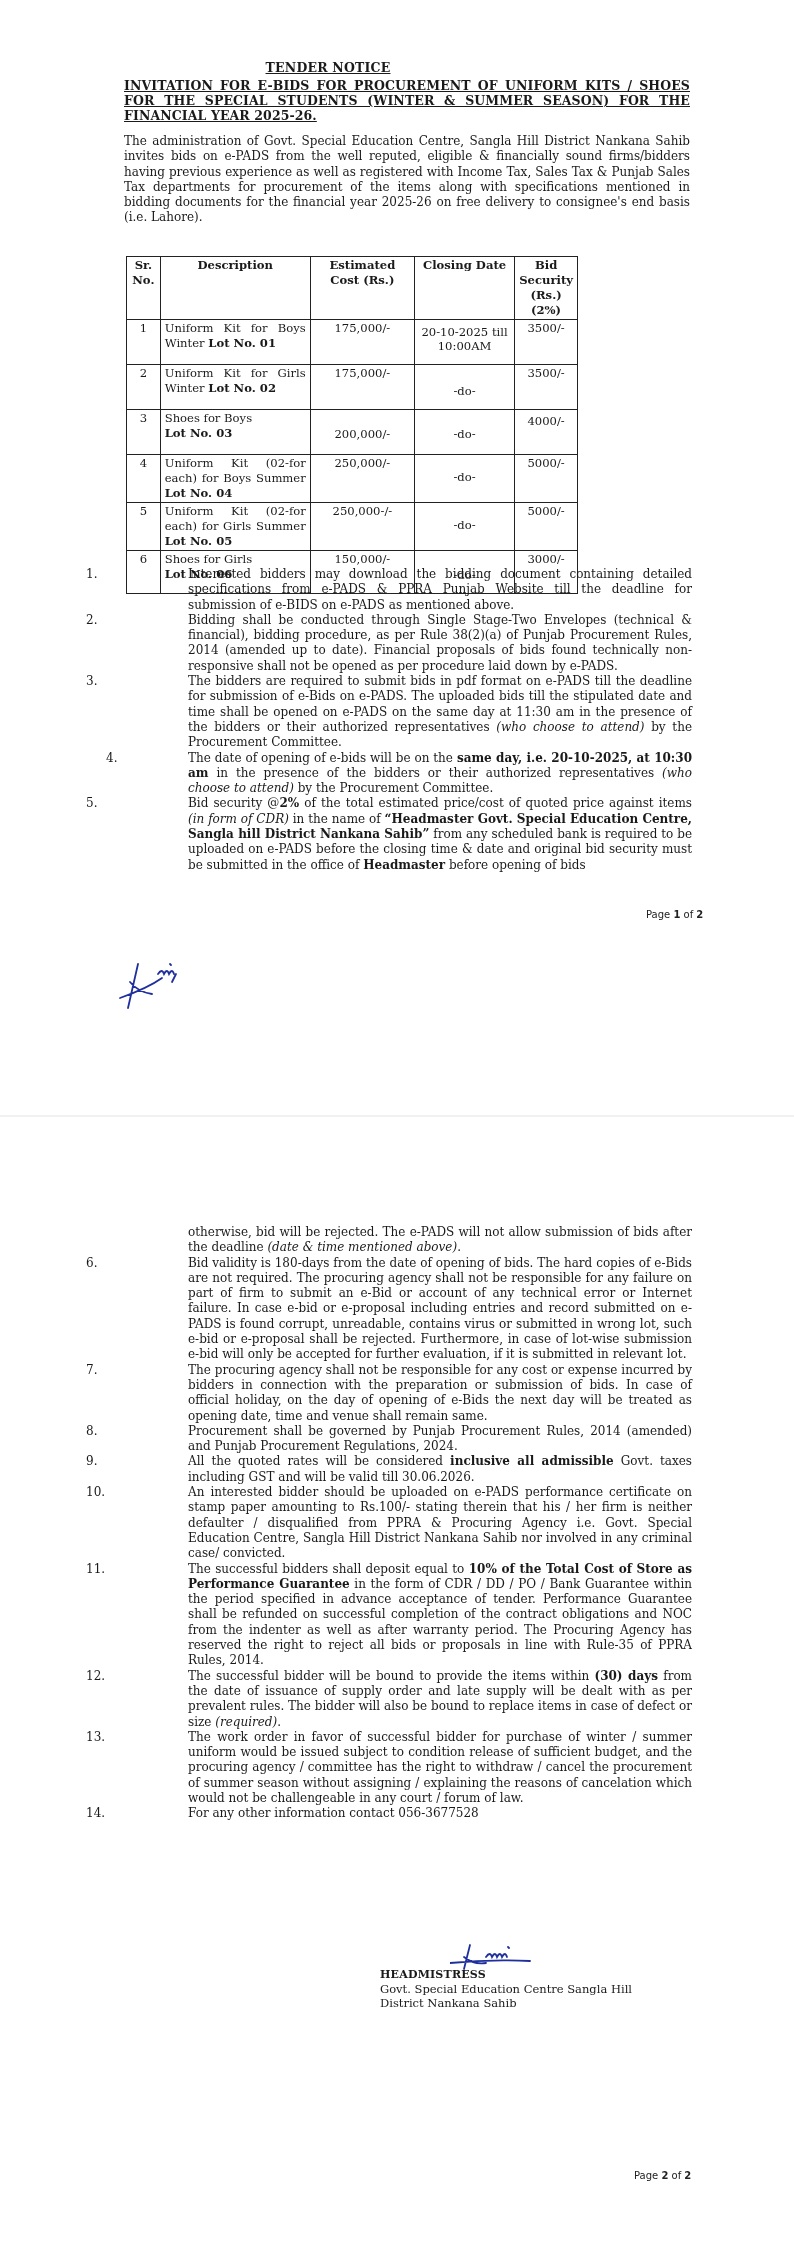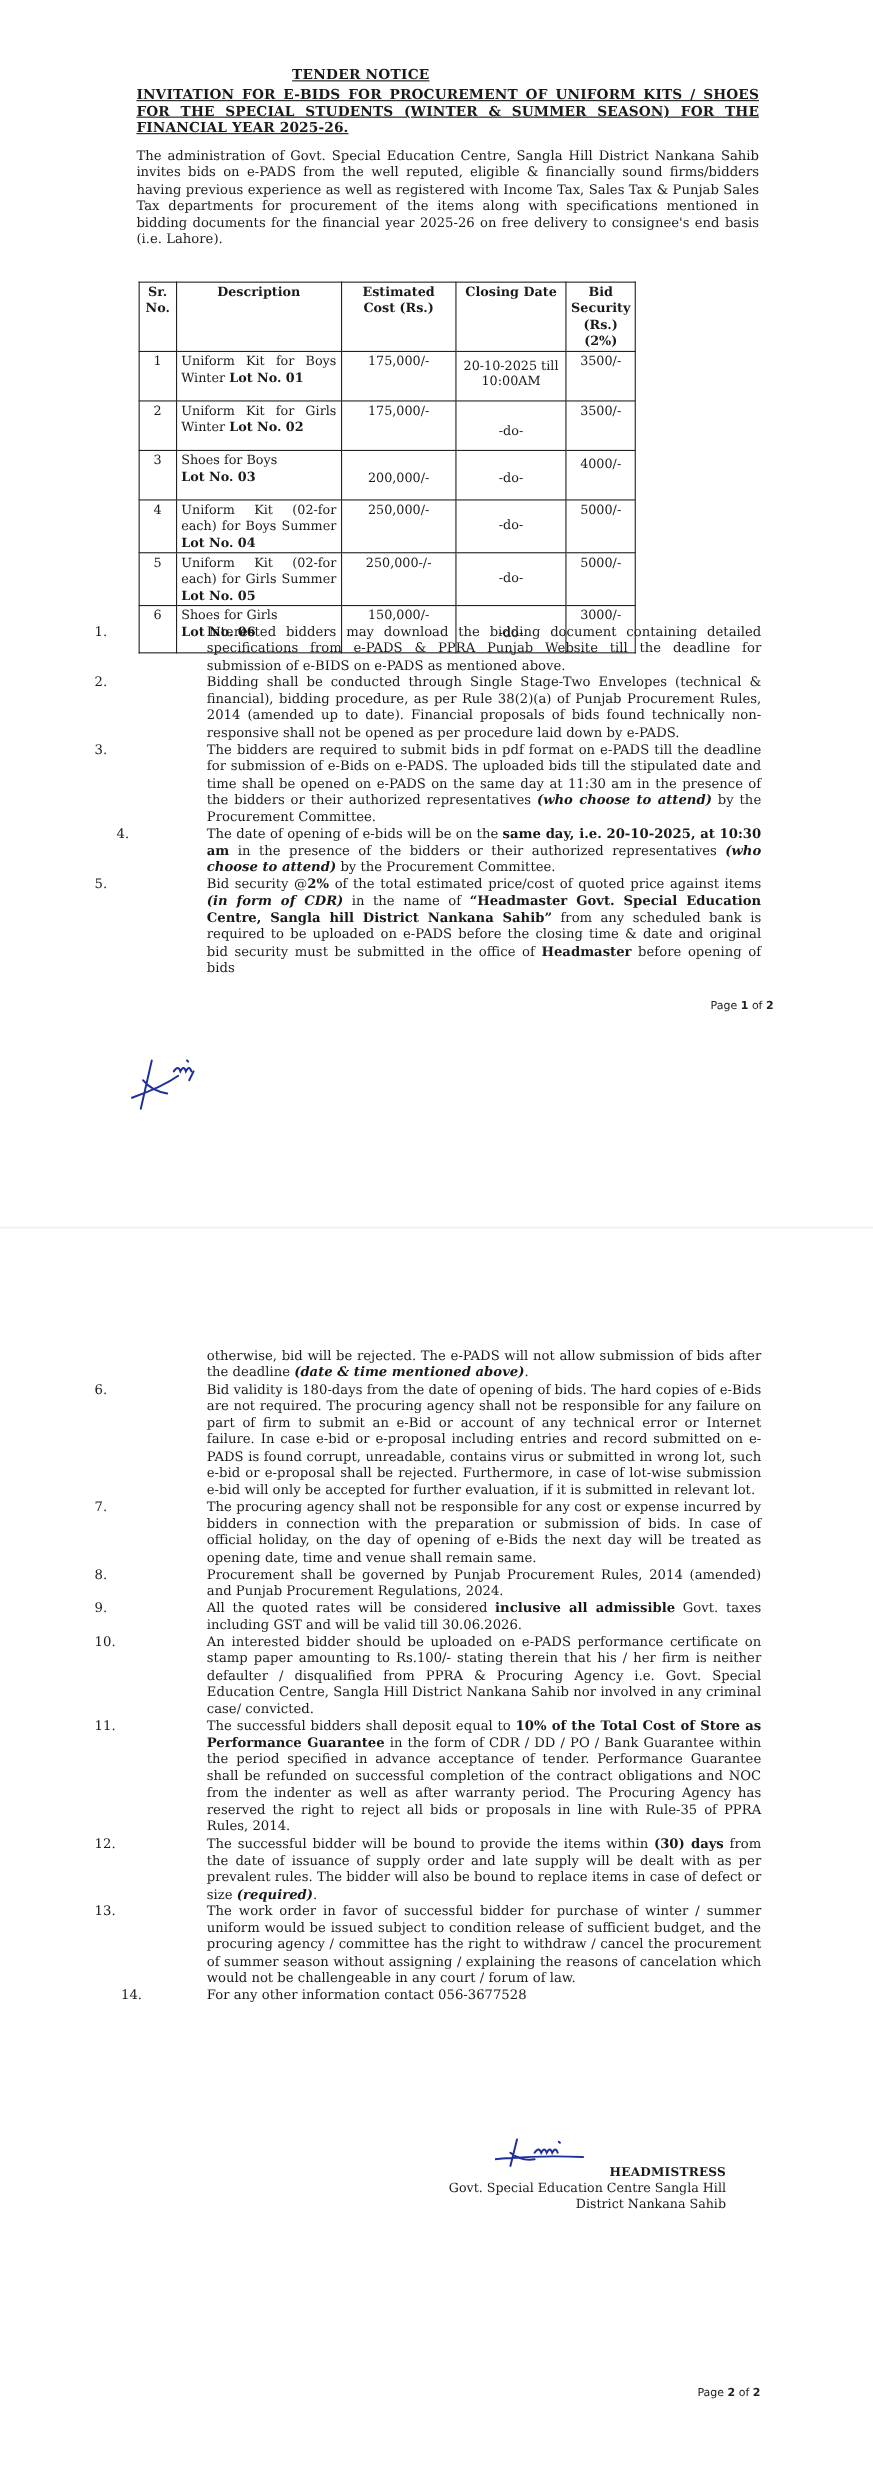--- a/index.html
+++ b/index.html
@@ -48,26 +48,26 @@
 
   ol.clauses { list-style: none; margin: 0; padding: 0; position: absolute; font-size: 12px; line-height: 15.3px; }
   ol.clauses li { position: relative; padding-left: 62px; text-align: justify; margin: 0; }
   ol.clauses li .num { position: absolute; left: 0; top: 0; }
   .p1-list { left: 126px; width: 566px; top: 567px; }
   .p1-list li.indent4 { padding-left: 62px; }
   .p1-list li.indent4 .num { left: 44px; }
   .p2-list { left: 126px; width: 566px; top: 1197px; }
   .p2-list li.cont { padding-left: 62px; margin-top: 28px; }
   b { font-weight: bold; }
-  i { font-style: italic; font-weight: bold; }
+  i { font-style: italic; }
 
   .page-no { position: absolute; font-family: "DejaVu Sans", "Liberation Sans", sans-serif; font-size: 10px; color: #222; }
   .page-no b { font-weight: bold; }
   .signature { position: absolute; }
-  .sign-block { position: absolute; left: 380px; top: 1968px; width: 280px; text-align: right; font-size: 11.5px; line-height: 14px; }
+  .sign-block { position: absolute; left: 380px; top: 1968px; width: 280px; text-align: left; font-size: 11.5px; line-height: 14px; }
   .sign-title { font-weight: bold; font-size: 11px; letter-spacing: 0.2px; }
 </style>
 </head>
 <body>
 
 <div class="page page1">
   <div class="title">TENDER NOTICE</div>
   <div class="subtitle">INVITATION FOR E-BIDS FOR PROCUREMENT OF UNIFORM KITS / SHOES FOR THE SPECIAL STUDENTS (WINTER &amp; SUMMER SEASON) FOR THE FINANCIAL YEAR 2025-26.</div>
   <div class="intro">The administration of Govt. Special Education Centre, Sangla Hill District Nankana Sahib invites bids on e-PADS from the well reputed, eligible &amp; financially sound firms/bidders having previous experience as well as registered with Income Tax, Sales Tax &amp; Punjab Sales Tax departments for procurement of the items along with specifications mentioned in bidding documents for the financial year 2025-26 on free delivery to consignee's end basis (i.e. Lahore).</div>
 
@@ -165,21 +165,21 @@
 <ol class="clauses p2-list">
   <li class="cont"><span>otherwise, bid will be rejected. The e-PADS will not allow submission of bids after the deadline </span><i>(date &amp; time mentioned above)</i><span>.</span></li>
   <li><span class="num" style="left:-40px;">6.</span><span>Bid validity is 180-days from the date of opening of bids. The hard copies of e-Bids are not required. The procuring agency shall not be responsible for any failure on part of firm to submit an e-Bid or account of any technical error or Internet failure. In case e-bid or e-proposal including entries and record submitted on e-PADS is found corrupt, unreadable, contains virus or submitted in wrong lot, such e-bid or e-proposal shall be rejected. Furthermore, in case of lot-wise submission e-bid will only be accepted for further evaluation, if it is submitted in relevant lot.</span></li>
   <li><span class="num" style="left:-40px;">7.</span><span>The procuring agency shall not be responsible for any cost or expense incurred by bidders in connection with the preparation or submission of bids. In case of official holiday, on the day of opening of e-Bids the next day will be treated as opening date, time and venue shall remain same.</span></li>
   <li><span class="num" style="left:-40px;">8.</span><span>Procurement shall be governed by Punjab Procurement Rules, 2014 (amended) and Punjab Procurement Regulations, 2024.</span></li>
   <li><span class="num" style="left:-40px;">9.</span><span>All the quoted rates will be considered </span><b>inclusive all admissible</b><span> Govt. taxes including GST and will be valid till 30.06.2026.</span></li>
   <li><span class="num" style="left:-40px;">10.</span><span>An interested bidder should be uploaded on e-PADS performance certificate on stamp paper amounting to Rs.100/- stating therein that his / her firm is neither defaulter / disqualified from PPRA &amp; Procuring Agency i.e. Govt. Special Education Centre, Sangla Hill District Nankana Sahib nor involved in any criminal case/ convicted.</span></li>
   <li><span class="num" style="left:-40px;">11.</span><span>The successful bidders shall deposit equal to </span><b>10% of the Total Cost of Store as Performance Guarantee</b><span> in the form of CDR / DD / PO / Bank Guarantee within the period specified in advance acceptance of tender. Performance Guarantee shall be refunded on successful completion of the contract obligations and NOC from the indenter as well as after warranty period. The Procuring Agency has reserved the right to reject all bids or proposals in line with Rule-35 of PPRA Rules, 2014.</span></li>
   <li><span class="num" style="left:-40px;">12.</span><span>The successful bidder will be bound to provide the items within </span><b>(30) days</b><span> from the date of issuance of supply order and late supply will be dealt with as per prevalent rules. The bidder will also be bound to replace items in case of defect or size </span><i>(required)</i><span>.</span></li>
   <li><span class="num" style="left:-40px;">13.</span><span>The work order in favor of successful bidder for purchase of winter / summer uniform would be issued subject to condition release of sufficient budget, and the procuring agency / committee has the right to withdraw / cancel the procurement of summer season without assigning / explaining the reasons of cancelation which would not be challengeable in any court / forum of law.</span></li>
-  <li><span class="num" style="left:-40px;margin-left:24px;">14.</span><span>For any other information contact 056-3677528</span></li>
+  <li><span class="num" style="left:-40px;">14.</span><span>For any other information contact 056-3677528</span></li>
 </ol>
 
 <svg class="signature" style="left:450px; top:1943px;" width="100" height="30" viewBox="0 0 100 30">
   <path d="M20 2 L14 26 M0 20 Q40 16 80 18 M14 14 Q24 22 36 20 M36 14 q4 -6 6 0 q3 -6 5 0 q3 -6 5 0 q3 -6 5 0 M58 4 l1 1" stroke="#1f2f9c" stroke-width="1.8" fill="none" stroke-linecap="round"></path>
 </svg>
 
 <div class="sign-block">
   <div class="sign-title">HEADMISTRESS</div>
   <div>Govt. Special Education Centre Sangla Hill</div>
   <div>District Nankana Sahib</div>

